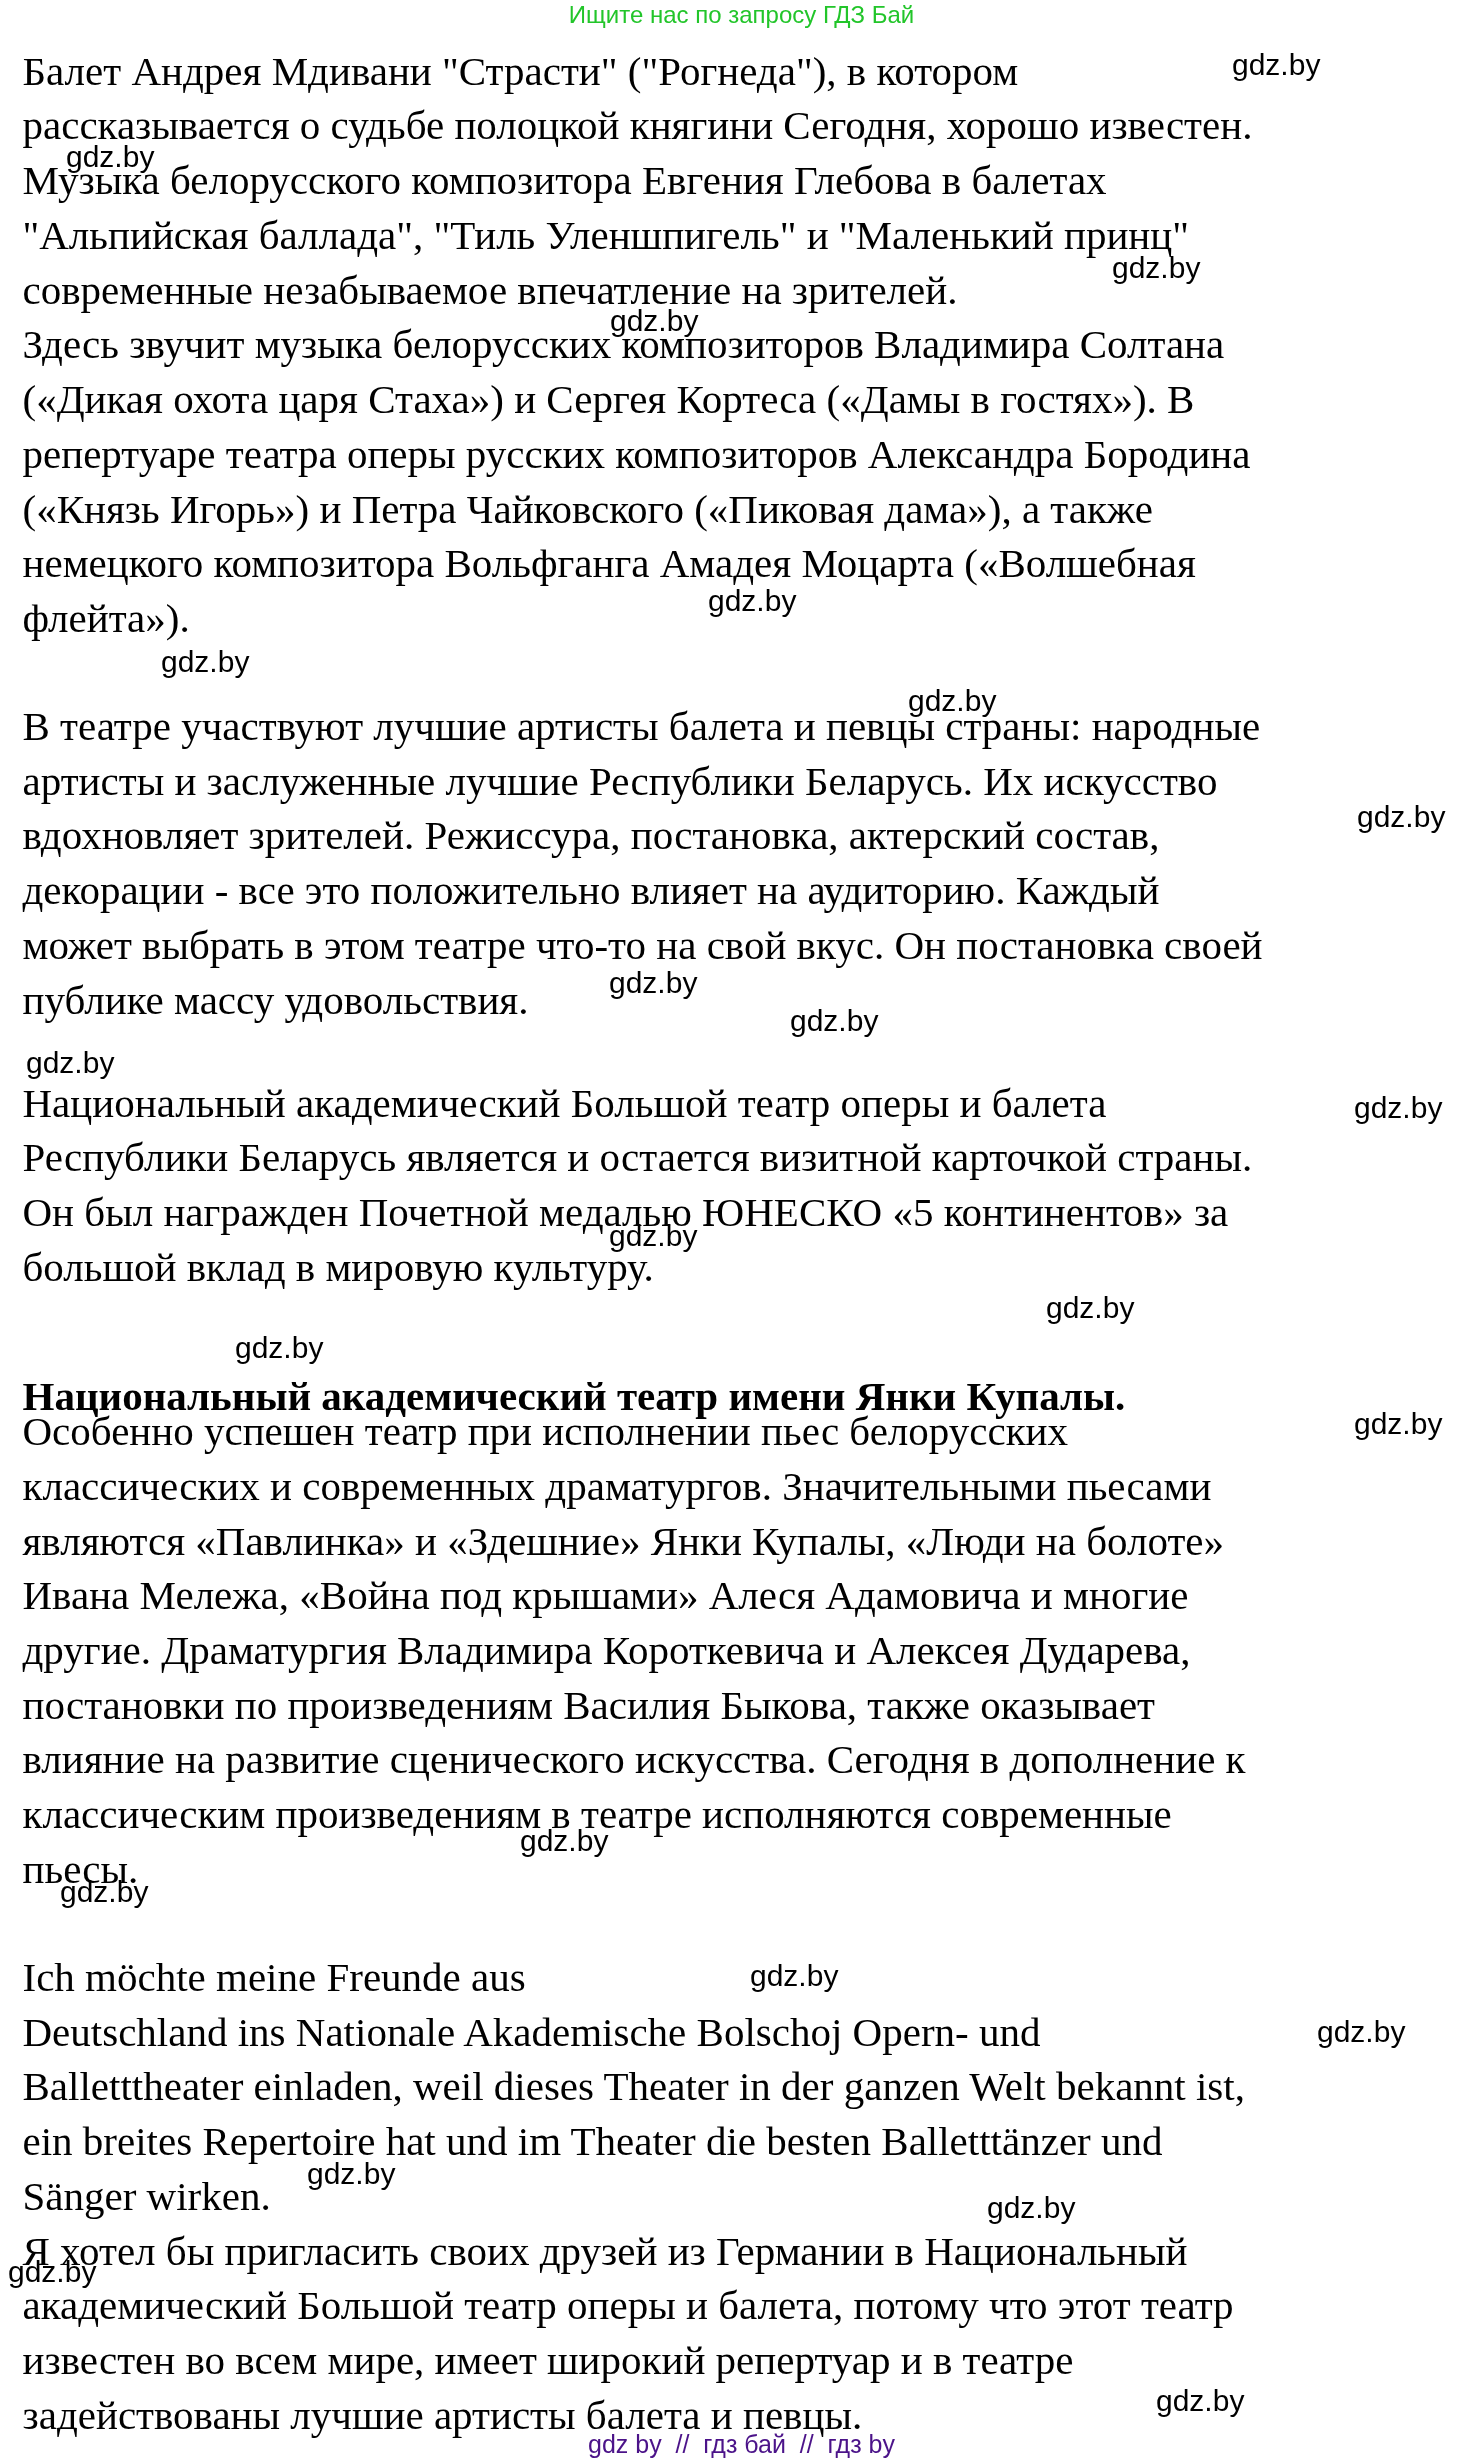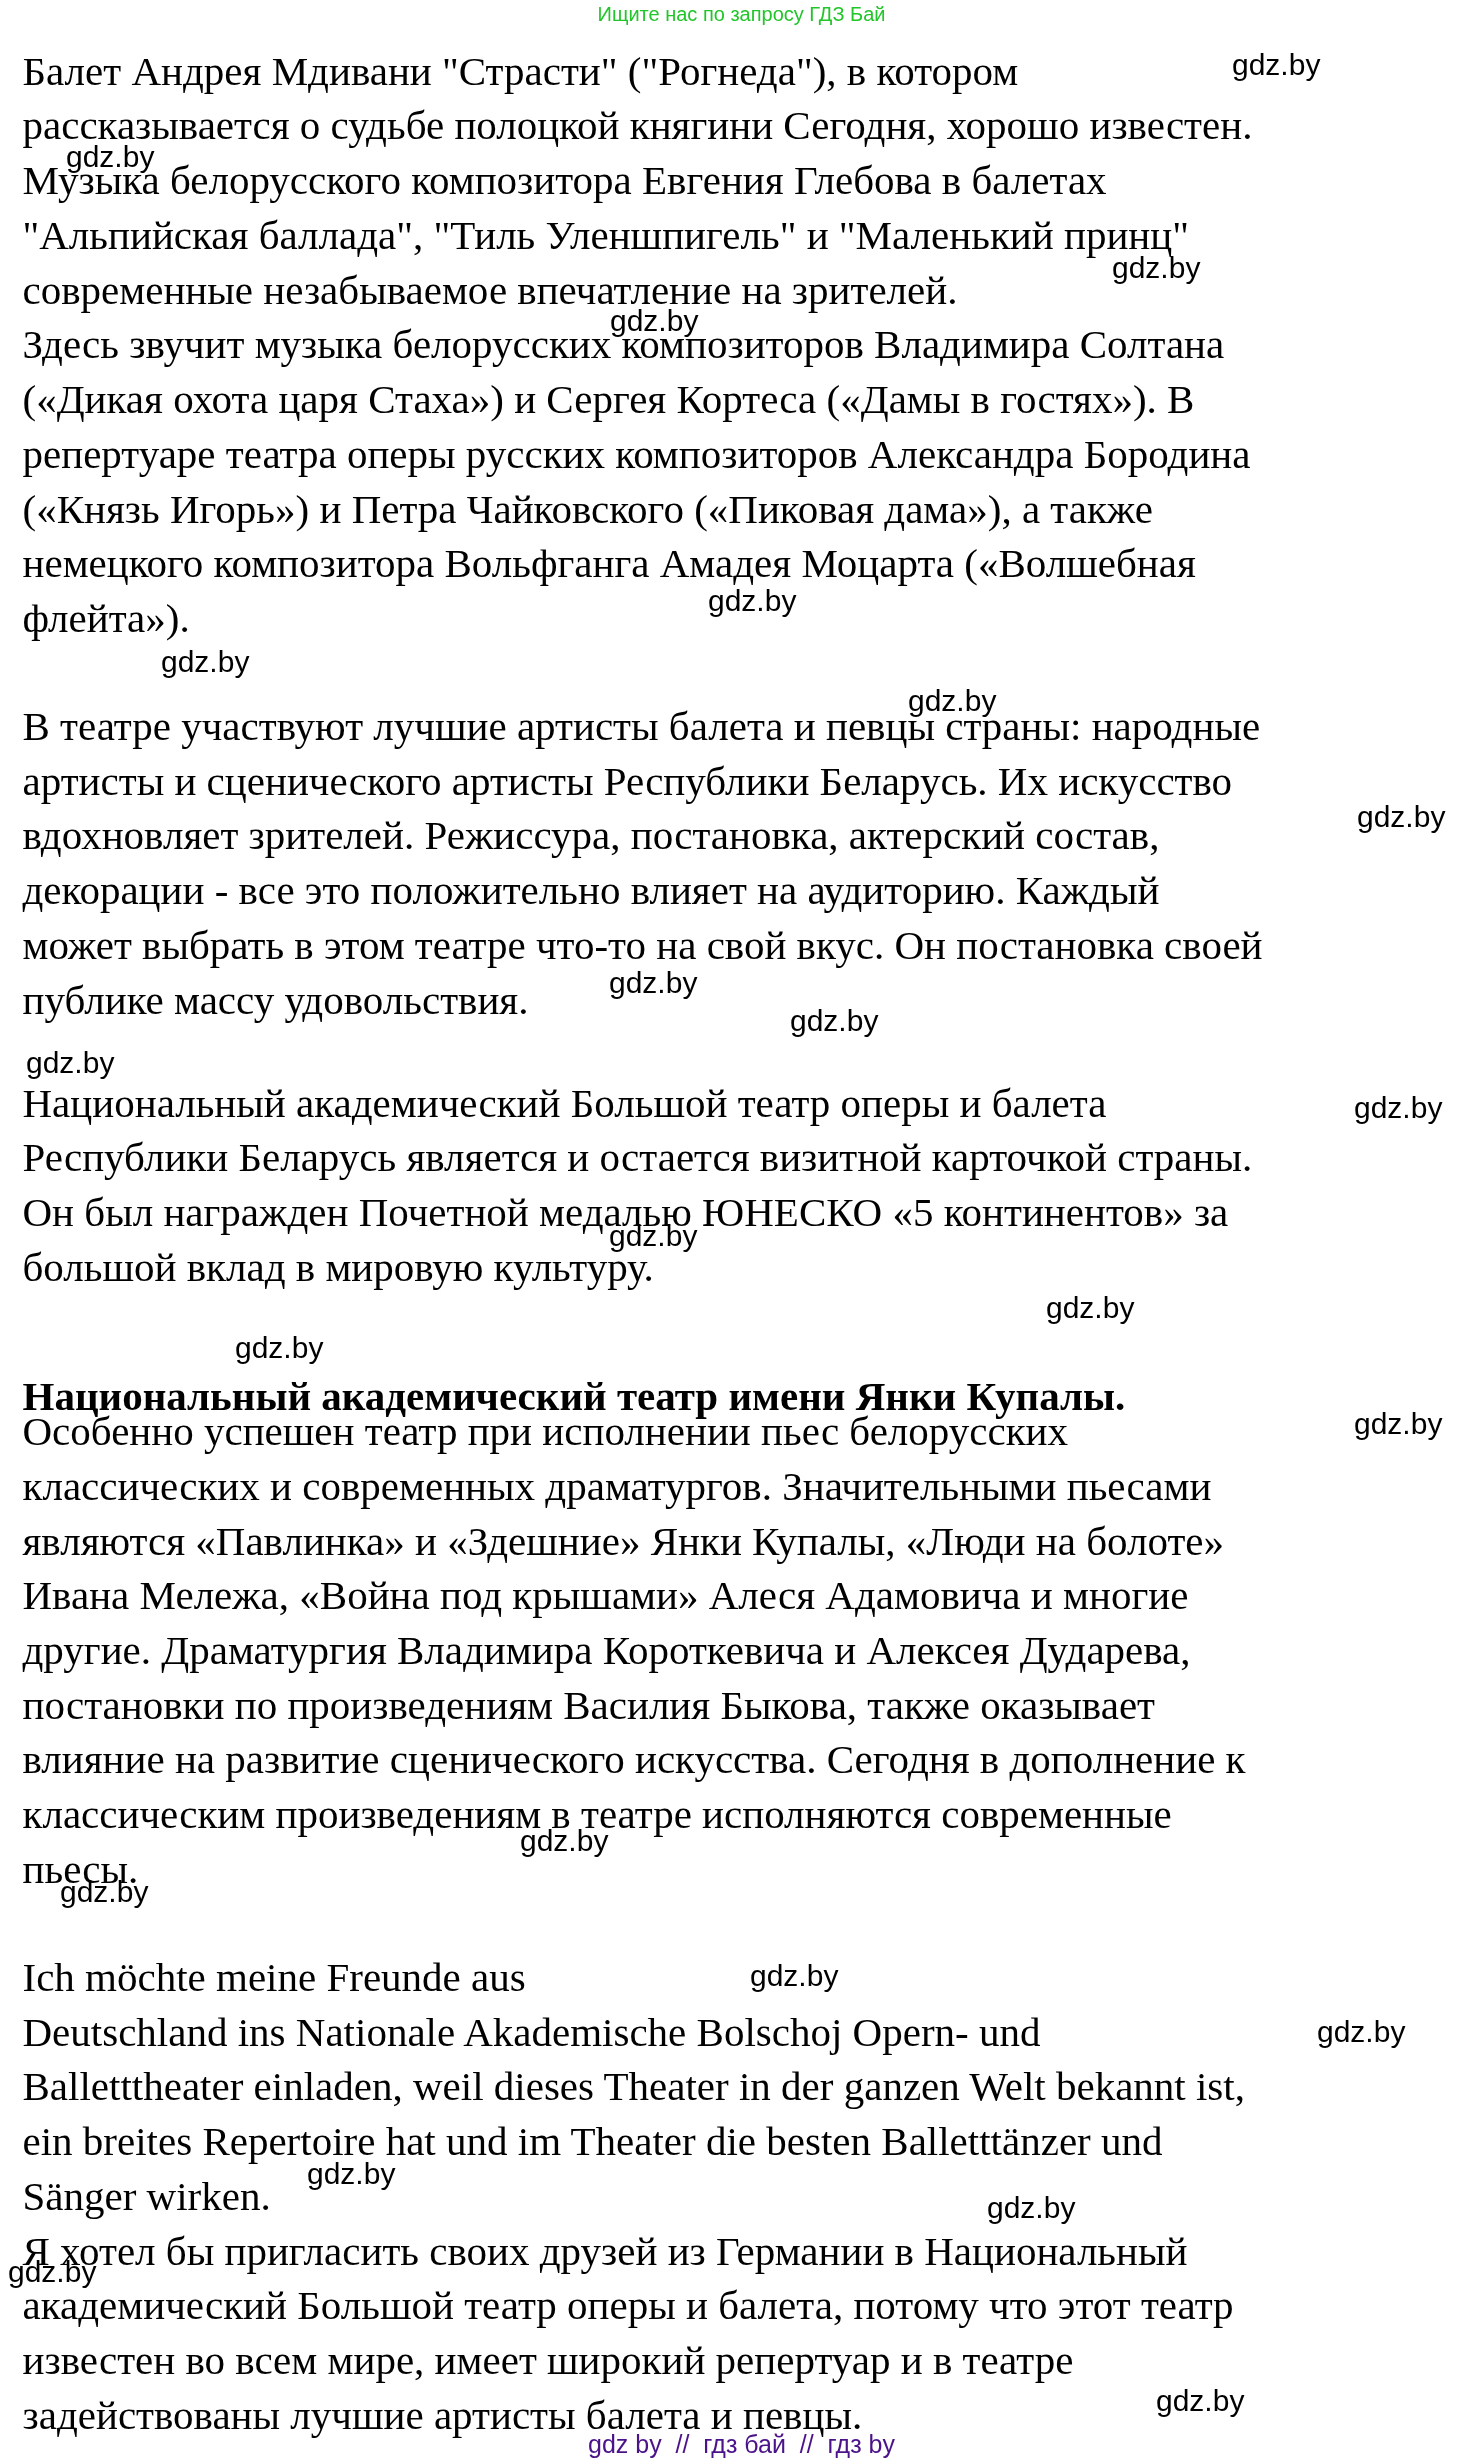--- a/index.html
+++ b/index.html
@@ -1,18 +1,18 @@
 <!DOCTYPE html>
 <html style="font-size:13px"><head>
 <meta charset="utf-8">
 <style>
   html, body { margin:0; padding:0; background:#ffffff; }
   body { width:1483px; height:2462px; position:relative; overflow:hidden; }
   .hdr { position:absolute; left:0; width:1483px; top:0; text-align:center;
-         font-family:"Liberation Sans", sans-serif; font-size:20px; color:#22c52a; line-height:29px; }
+         font-family:"Liberation Sans", sans-serif; font-size:24px; color:#22c52a; line-height:29px; }
   .ftr { position:absolute; left:0; width:1483px; top:2429px; text-align:center;
          font-family:"Liberation Sans", sans-serif; font-size:25px; color:#4b1389; line-height:31px; white-space:pre; }
   .ln { position:absolute; left:22.5px; font-family:"Liberation Serif", serif; font-size:41px;
         color:#000; white-space:nowrap; line-height:48px; }
   .ln.b { font-weight:bold;margin-top:20px; }
   .wm { position:absolute; font-family:"Liberation Sans", sans-serif; font-size:30px; color:#000000;
         line-height:24px; white-space:nowrap; }
 </style>
 </head>
 <body>
@@ -26,21 +26,21 @@
   <div class="ln" style="top:211px">"Альпийская баллада", "Тиль Уленшпигель" и "Маленький принц"</div>
   <div class="ln" style="top:266px">современные незабываемое впечатление на зрителей.</div>
   <div class="ln" style="top:320px">Здесь звучит музыка белорусских композиторов Владимира Солтана</div>
   <div class="ln" style="top:375px">(«Дикая охота царя Стаха») и Сергея Кортеса («Дамы в гостях»). В</div>
   <div class="ln" style="top:430px">репертуаре театра оперы русских композиторов Александра Бородина</div>
   <div class="ln" style="top:485px">(«Князь Игорь») и Петра Чайковского («Пиковая дама»), а также</div>
   <div class="ln" style="top:539px">немецкого композитора Вольфганга Амадея Моцарта («Волшебная</div>
   <div class="ln" style="top:594px">флейта»).</div>
 
   <div class="ln" style="top:702px">В театре участвуют лучшие артисты балета и певцы страны: народные</div>
-  <div class="ln" style="top:757px">артисты и сценического артисты Республики Беларусь. Их искусство</div>
+  <div class="ln" style="top:757px">артисты и заслуженные лучшие Республики Беларусь. Их искусство</div>
   <div class="ln" style="top:811px">вдохновляет зрителей. Режиссура, постановка, актерский состав,</div>
   <div class="ln" style="top:866px">декорации - все это положительно влияет на аудиторию. Каждый</div>
   <div class="ln" style="top:921px">может выбрать в этом театре что-то на свой вкус. Он постановка своей</div>
   <div class="ln" style="top:976px">публике массу удовольствия.</div>
 
   <div class="ln" style="top:1079px">Национальный академический Большой театр оперы и балета</div>
   <div class="ln" style="top:1133px">Республики Беларусь является и остается визитной карточкой страны.</div>
   <div class="ln" style="top:1188px">Он был награжден Почетной медалью ЮНЕСКО «5 континентов» за</div>
   <div class="ln" style="top:1243px">большой вклад в мировую культуру.</div>
 

